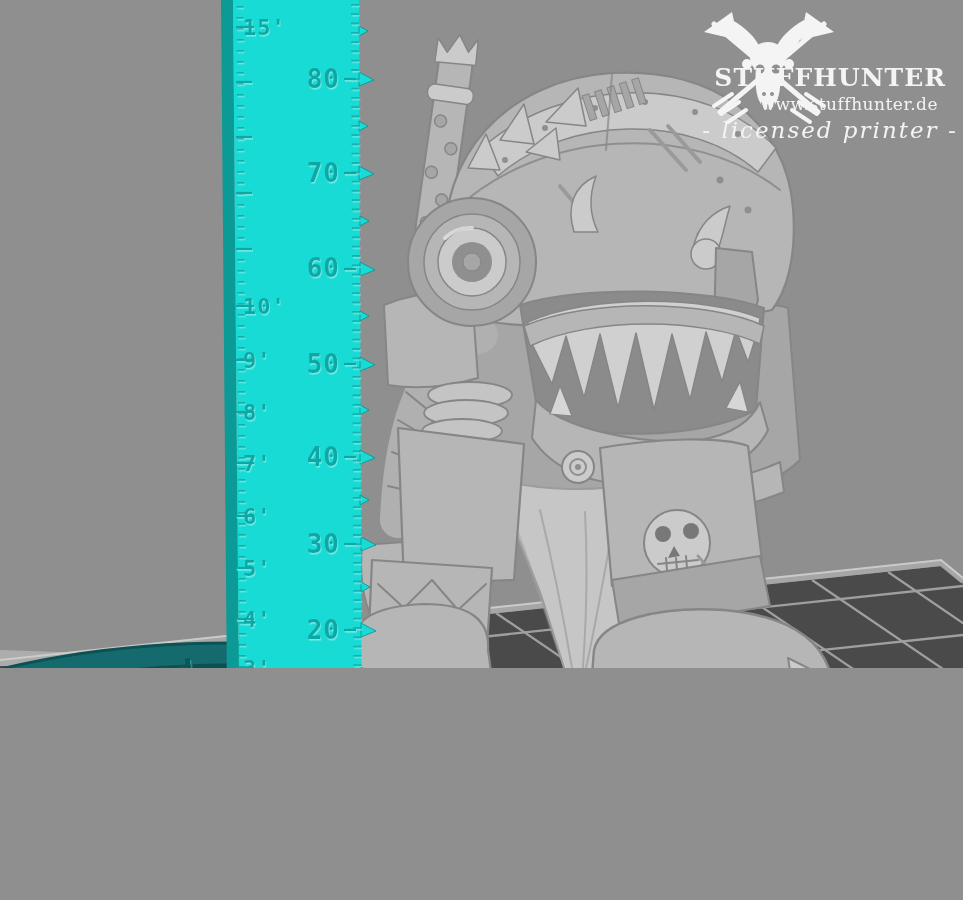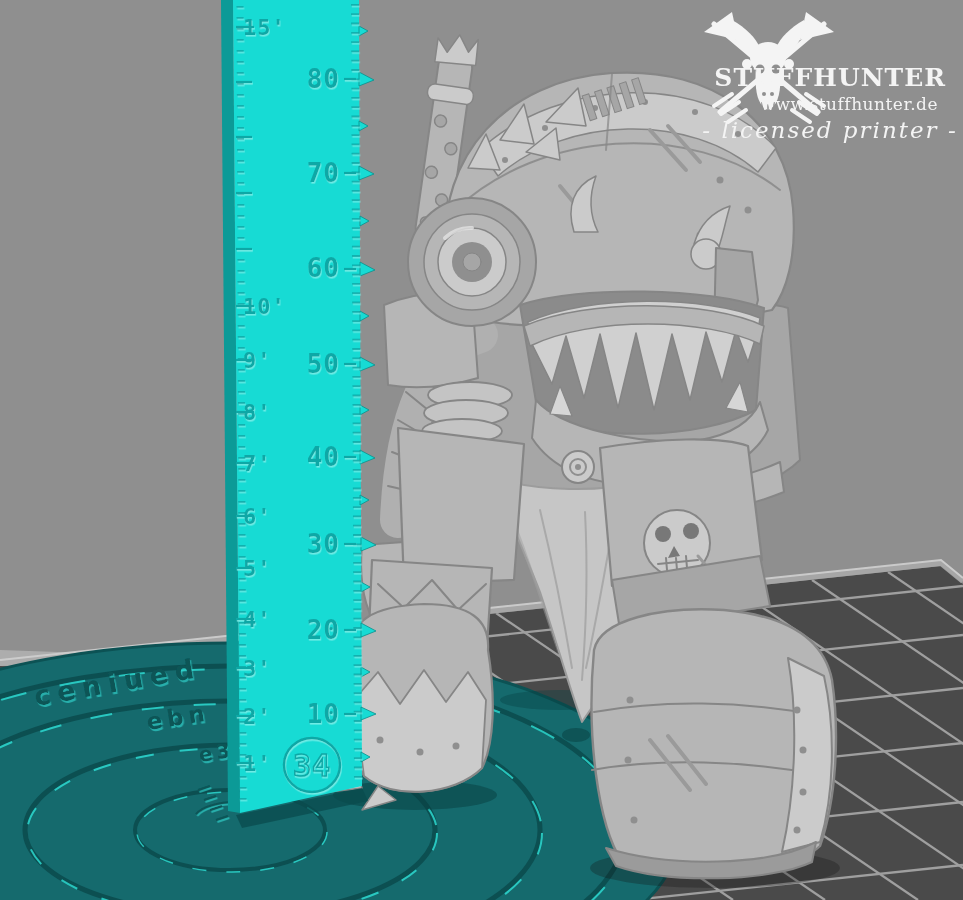--- a/index.html
+++ b/index.html
@@ -1,16 +1,16 @@
 <!DOCTYPE html>
 <html><head>
 <meta charset="utf-8">
 <style>
   html,body{margin:0;padding:0;background:#8f8f8f;}
-  .stage{position:relative;width:963px;height:900px;overflow:hidden;font-family:"DejaVu Sans",sans-serif;}
+  .stage{position:relative;width:963px;height:668px;overflow:hidden;font-family:"DejaVu Sans",sans-serif;}
   svg{display:block;}
   .ruler-num{font-family:"DejaVu Sans Mono",monospace;font-weight:bold;letter-spacing:1px;}
   .disc-text{font-family:"DejaVu Sans",sans-serif;font-weight:bold;}
   .brand{font-family:"DejaVu Serif",serif;font-weight:bold;letter-spacing:1px;}
   .site{font-family:"DejaVu Serif",serif;letter-spacing:0.5px;}
   .tagline{font-family:"DejaVu Serif",serif;font-style:italic;letter-spacing:2px;}
 </style>
 </head>
 <body>
 

